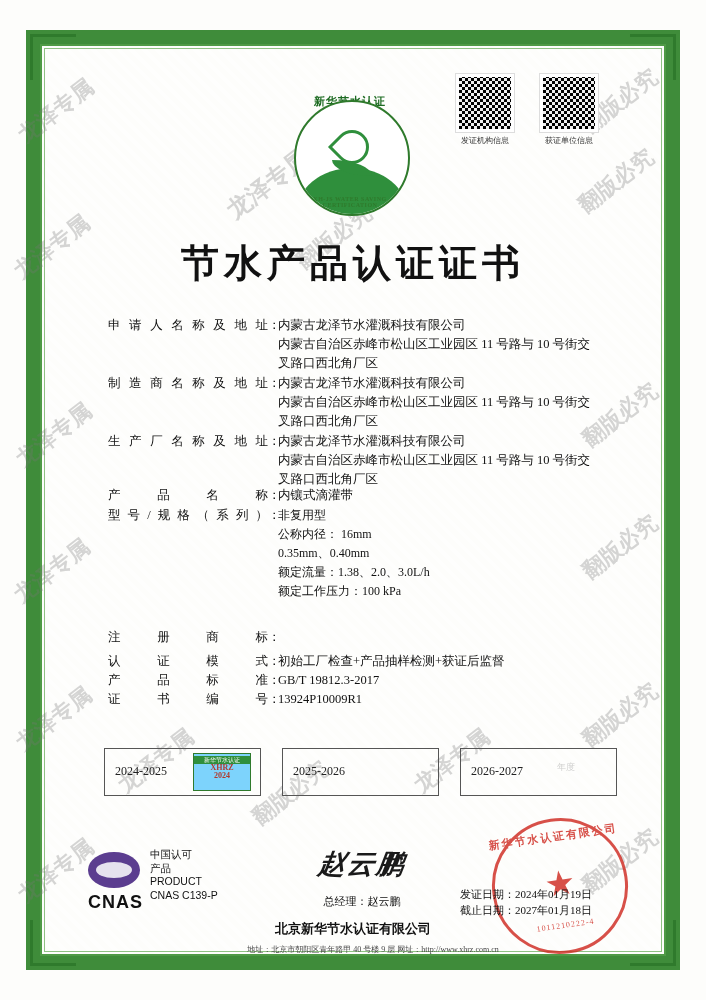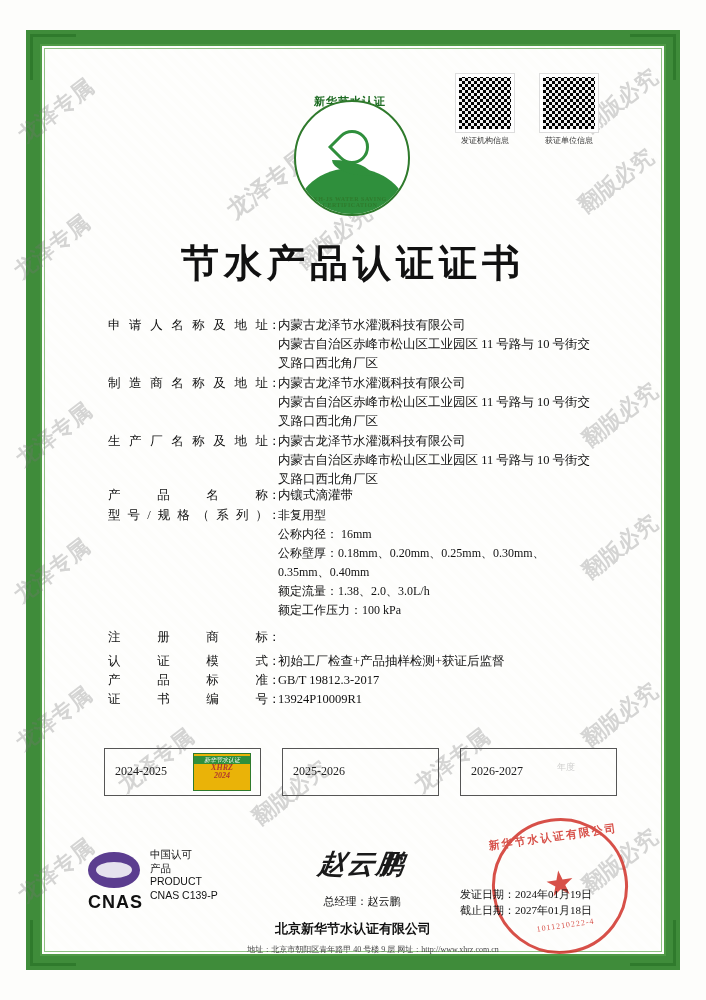--- a/index.html
+++ b/index.html
@@ -202,28 +202,27 @@
   }
   .year-box .yr {
     position: absolute;
     left: 10px; top: 15px;
   }
   #year-stamp {
     position: absolute;
     left: 88px; top: 4px;
     width: 58px; height: 38px;
     border: 1px solid #2f7a2c;
-    background: #eab308;
+    background: #7dd3fc;
     text-align: center;
     color: #1d6b22;
     font-size: 6px;
     line-height: 8px;
     padding-top: 2px;
     box-sizing: border-box;
-    font-style: italic;
   }
   #year-stamp .s1 { background:#2f8f3c; color:#fff; font-size:6px; display:block; }
   #year-stamp .s2 { font-weight: bold; font-size: 8px; color:#b03a2e; }
   #year-stamp .s3 { font-weight: bold; font-size: 8px; color:#b03a2e; }
   .year-box .ghost {
     position: absolute;
     left: 96px; top: 12px;
     font-size: 9px;
     color: rgba(150,150,150,0.45);
   }
@@ -404,21 +403,20 @@
       <div>内镶式滴灌带</div>
     </span>
   </div>
 
   <div class="field-row" style="left:108px; top:506px;">
     <span class="field-label">型号/规格（系列）</span>
     <span class="field-colon">：</span>
     <span class="field-value">
       <div class="spec-line">非复用型</div>
       <div class="spec-line">公称内径： 16mm</div>
-      <div class="spec-line">公称壁厚：0.18mm、0.20mm、0.25mm、0.30mm、</div>
       <div class="spec-line">0.35mm、0.40mm</div>
       <div class="spec-line">额定流量：1.38、2.0、3.0L/h</div>
       <div class="spec-line">额定工作压力：100 kPa</div>
     </span>
   </div>
 
   <div class="field-row" style="left:108px; top:628px;">
     <span class="field-label">注册商标</span>
     <span class="field-colon">：</span>
     <span class="field-value">

